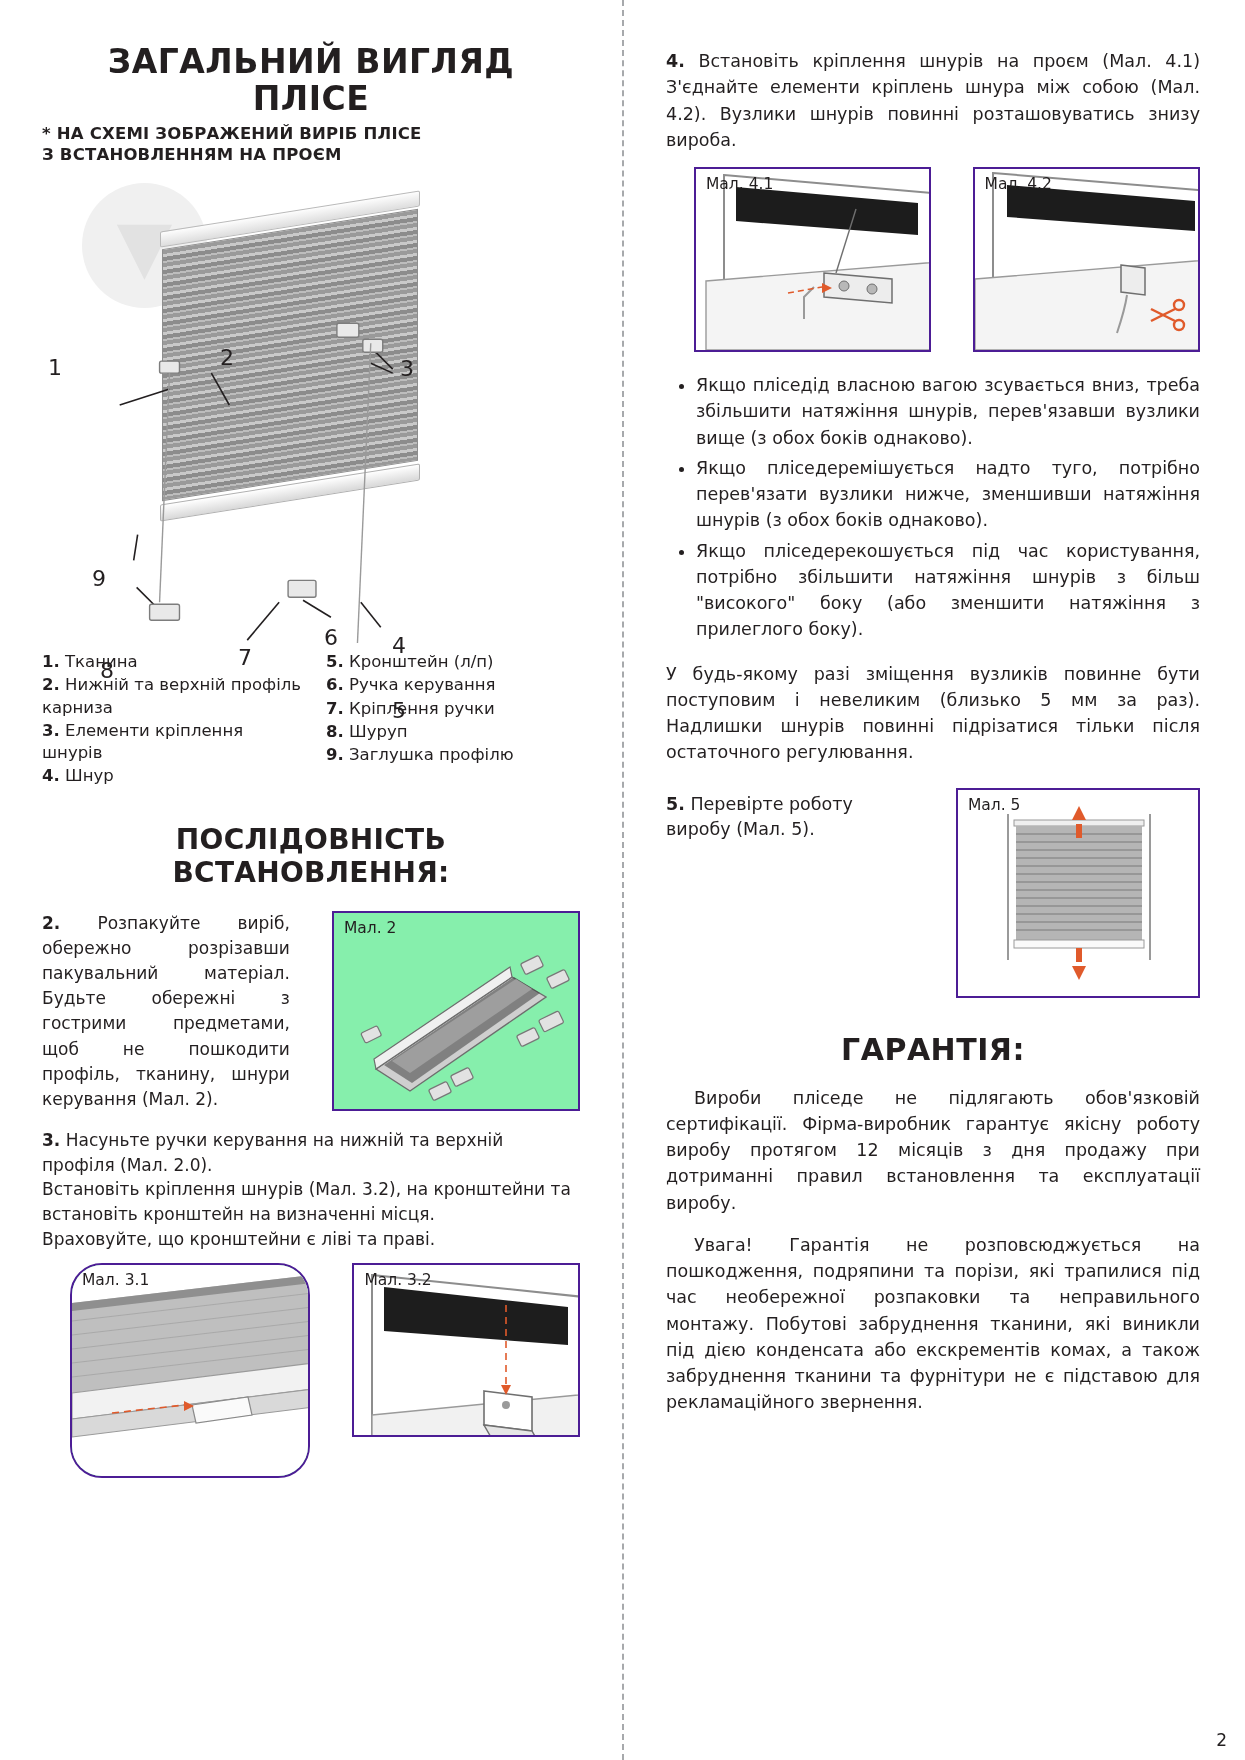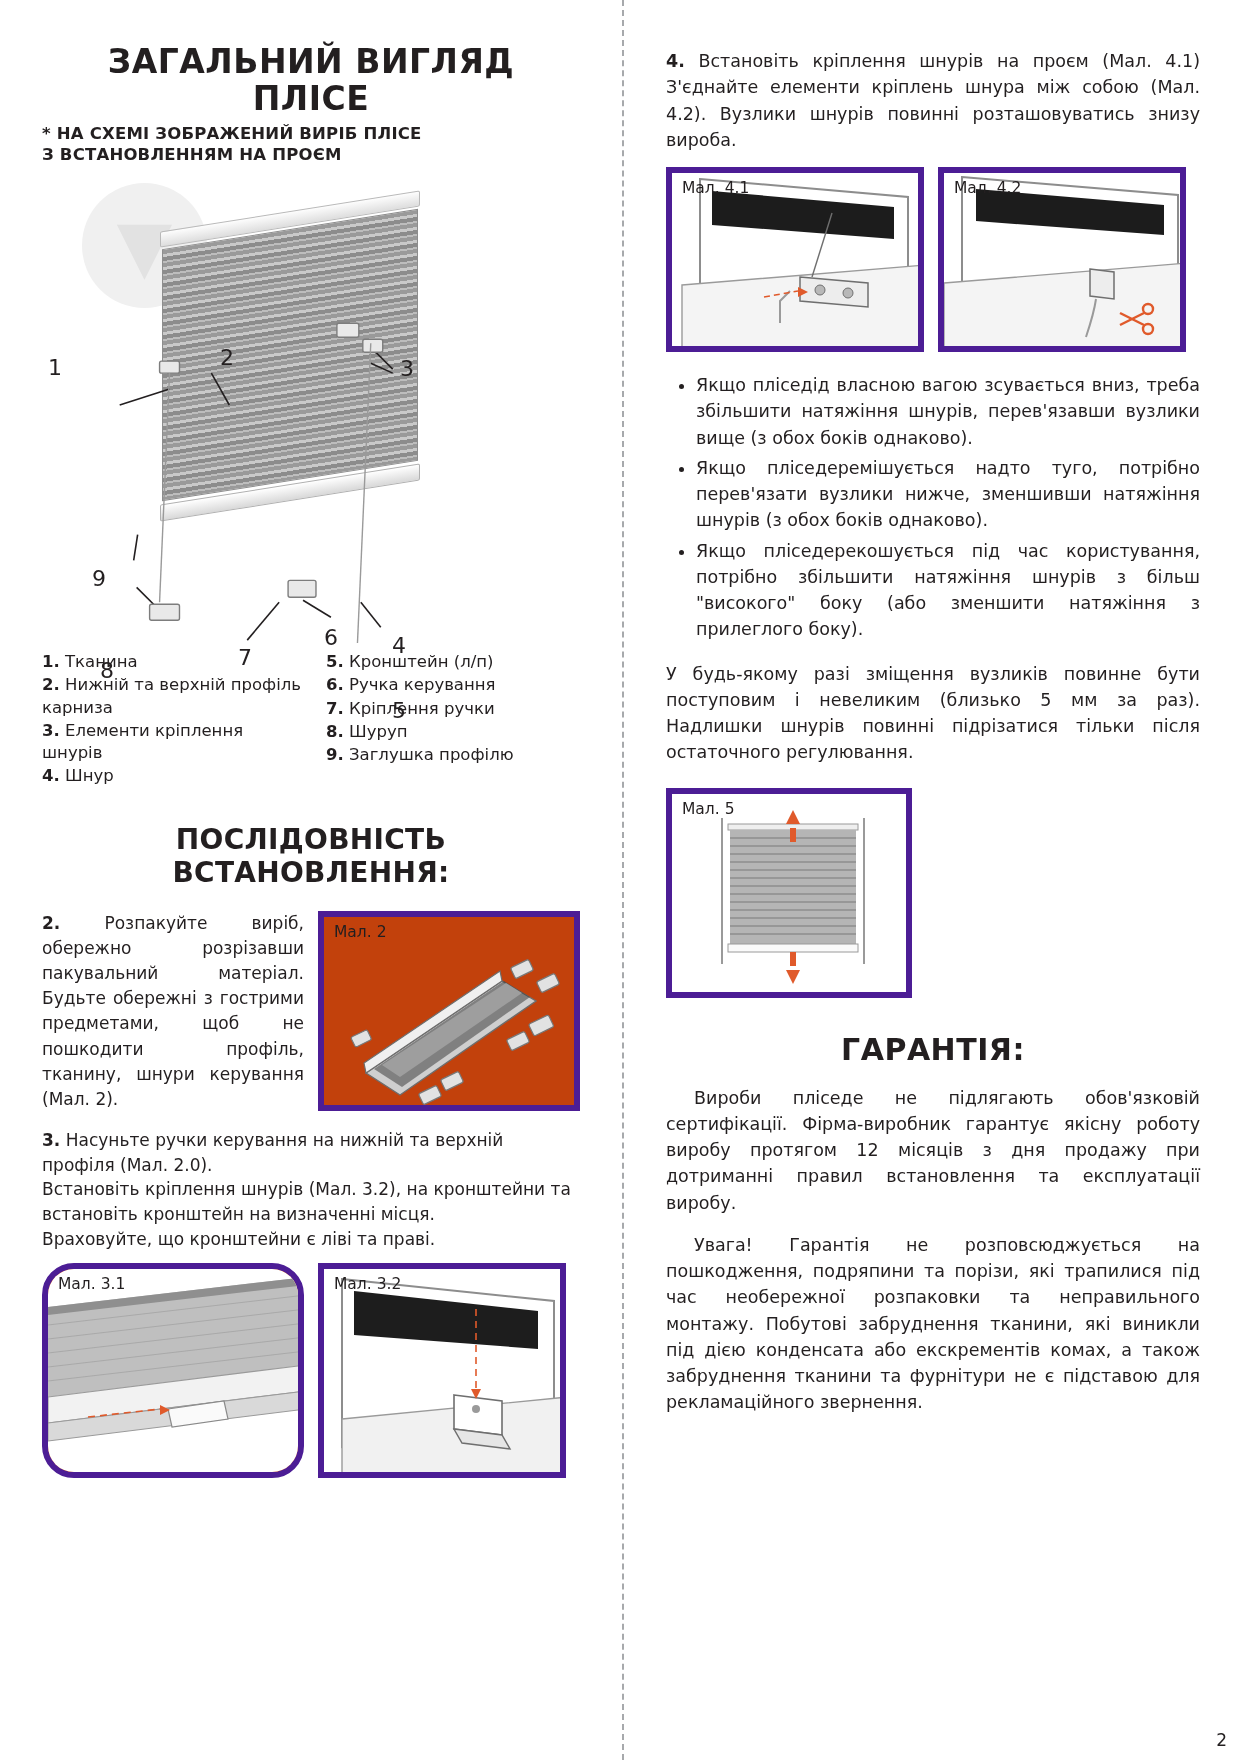--- a/index.html
+++ b/index.html
@@ -163,24 +163,25 @@
     gap: 14px;
   }
   .step-text {
     font-size: 17px;
     line-height: 1.48;
     text-align: justify;
     text-justify: inter-word;
   }
   .step-text b { font-weight: bold; }
   .fig {
-    border: 6px solid #4c1d95;
+    border: 2px solid #4c1d95;
     position: relative;
-    background: #c2410c;
+    background: #86efac;
     overflow: hidden;
+    margin-left: 28px;
   }
   .fig-label {
     position: absolute;
     left: 10px;
     top: 6px;
     font-size: 15.5px;
     color: #231f20;
     z-index: 5;
   }
   .fig2 { width: 262px; height: 200px; }
@@ -190,21 +191,21 @@
     line-height: 1.45;
     margin-top: 16px;
     text-align: left;
   }
   .figs-row {
     display: flex;
     gap: 14px;
     margin-top: 12px;
   }
   .fig31 { width: 262px; height: 215px; border-radius: 32px; }
-  .fig32 { width: 248px; height: 215px; }
+  .fig32 { width: 248px; height: 174px; }
 
   
   .r-para {
     font-size: 17.5px;
     line-height: 1.5;
     text-align: justify;
     text-justify: inter-word;
   }
   .figs-row-4 {
     display: flex;
@@ -502,20 +503,24 @@
 
     <ul class="bullets">
       <li>Якщо пліседід власною вагою зсувається вниз, треба збільшити натяжіння шнурів, перев'язавши вузлики вище (з обох боків однаково).</li>
       <li>Якщо пліседеремішується надто туго, потрібно перев'язати вузлики нижче, зменшивши натяжіння шнурів (з обох боків однаково).</li>
       <li>Якщо пліседерекошується під час користування, потрібно збільшити натяжіння шнурів з більш "високого" боку (або зменшити натяжіння з прилеглого боку).</li>
     </ul>
 
     <div class="note-block">У будь-якому разі зміщення вузликів повинне бути поступовим і невеликим (близько 5 мм за раз). Надлишки шнурів повинні підрізатися тільки після остаточного регулювання.</div>
 
     <div class="step5-row">
+      <div class="step5-text">
+        <b>5.</b>
+        <span>Перевірте роботу виробу (Мал. 5).</span>
+      </div>
       <div class="fig fig5">
         <span class="fig-label">Мал. 5</span>
         <svg viewBox="0 0 242 206" width="242" height="206">
           <rect x="0" y="0" width="242" height="206" fill="#ffffff"></rect>
           <rect x="56" y="30" width="130" height="6" fill="#efefef" stroke="#9a9a9a" stroke-width="1"></rect>
           <rect x="58" y="36" width="126" height="116" fill="#b5b5b5"></rect>
           <g stroke="#8e8e8e" stroke-width="1.4">
             <line x1="58" y1="44" x2="184" y2="44"></line>
               <line x1="58" y1="52" x2="184" y2="52"></line>
             <line x1="58" y1="60" x2="184" y2="60"></line>

